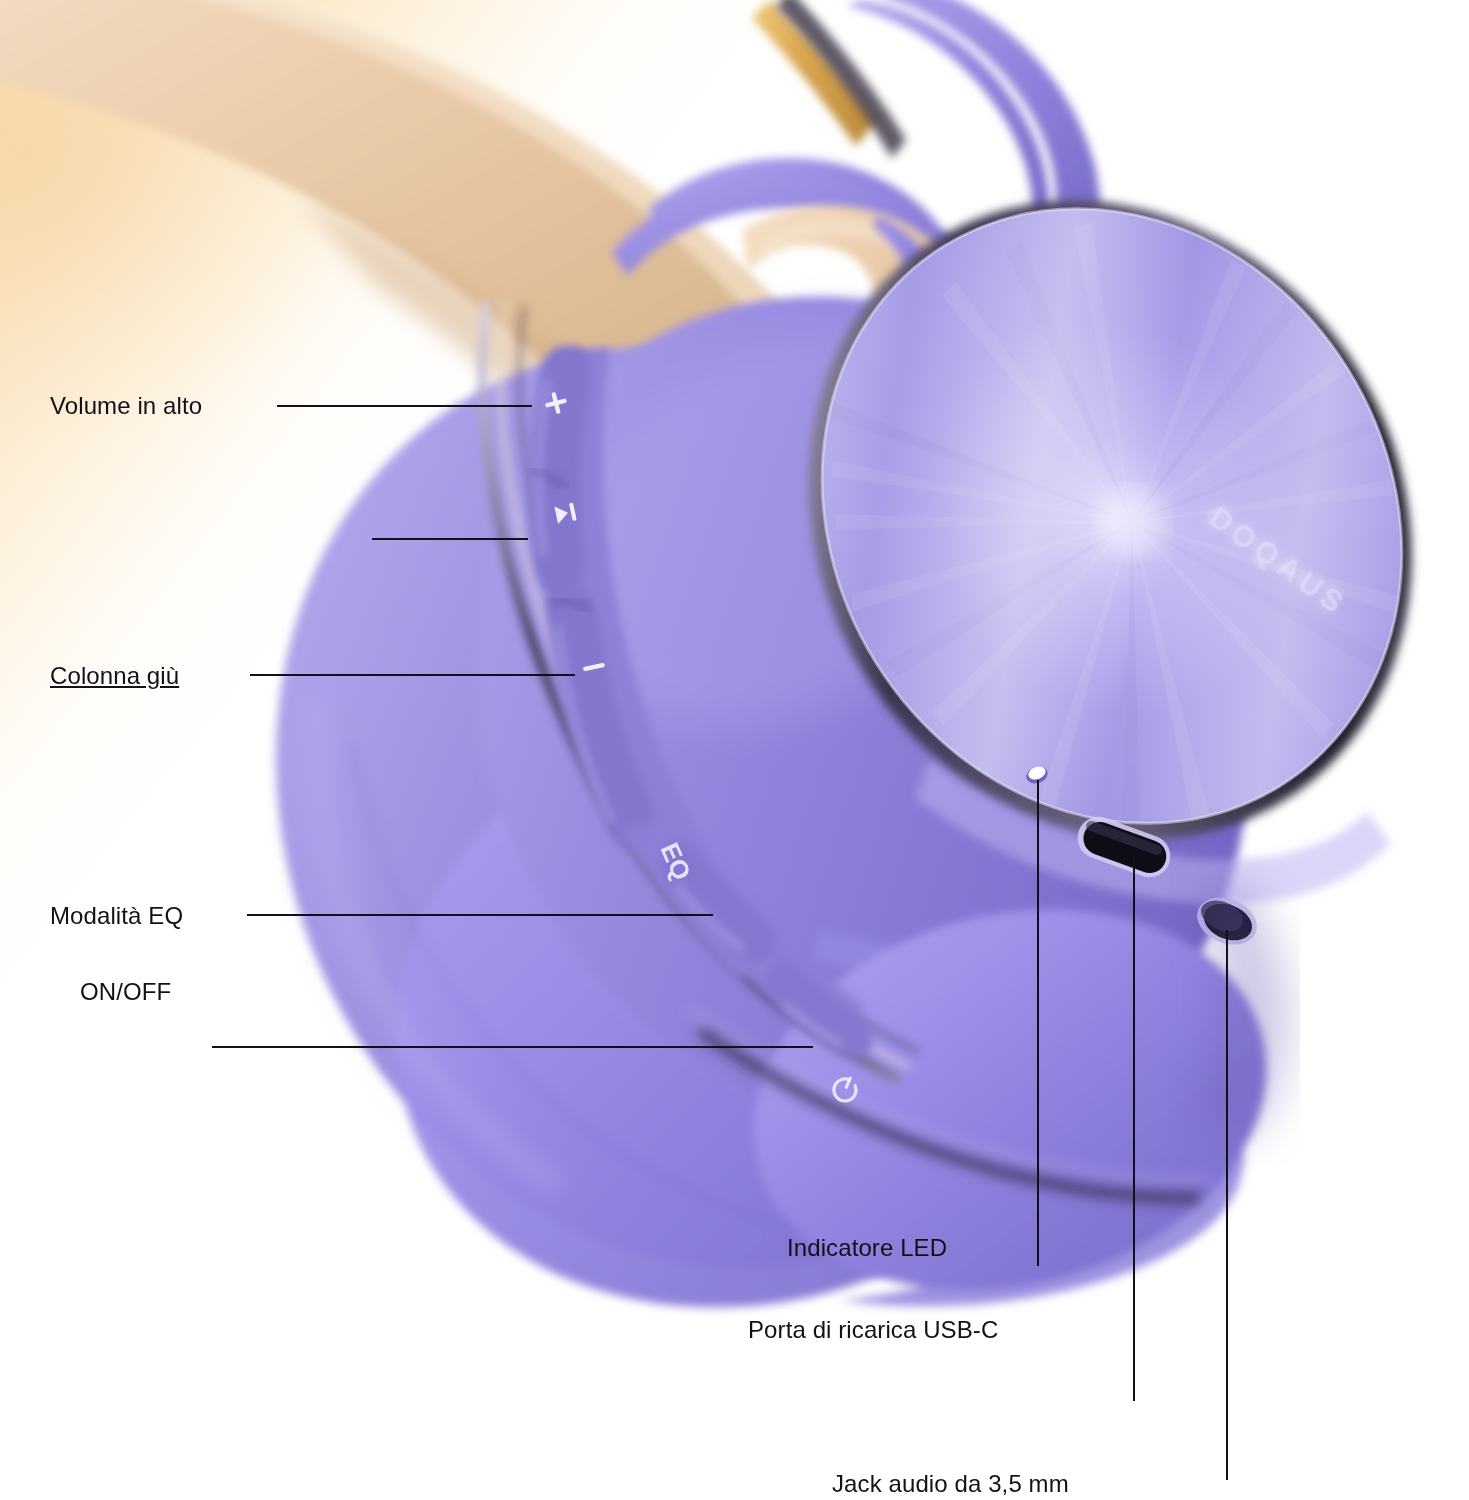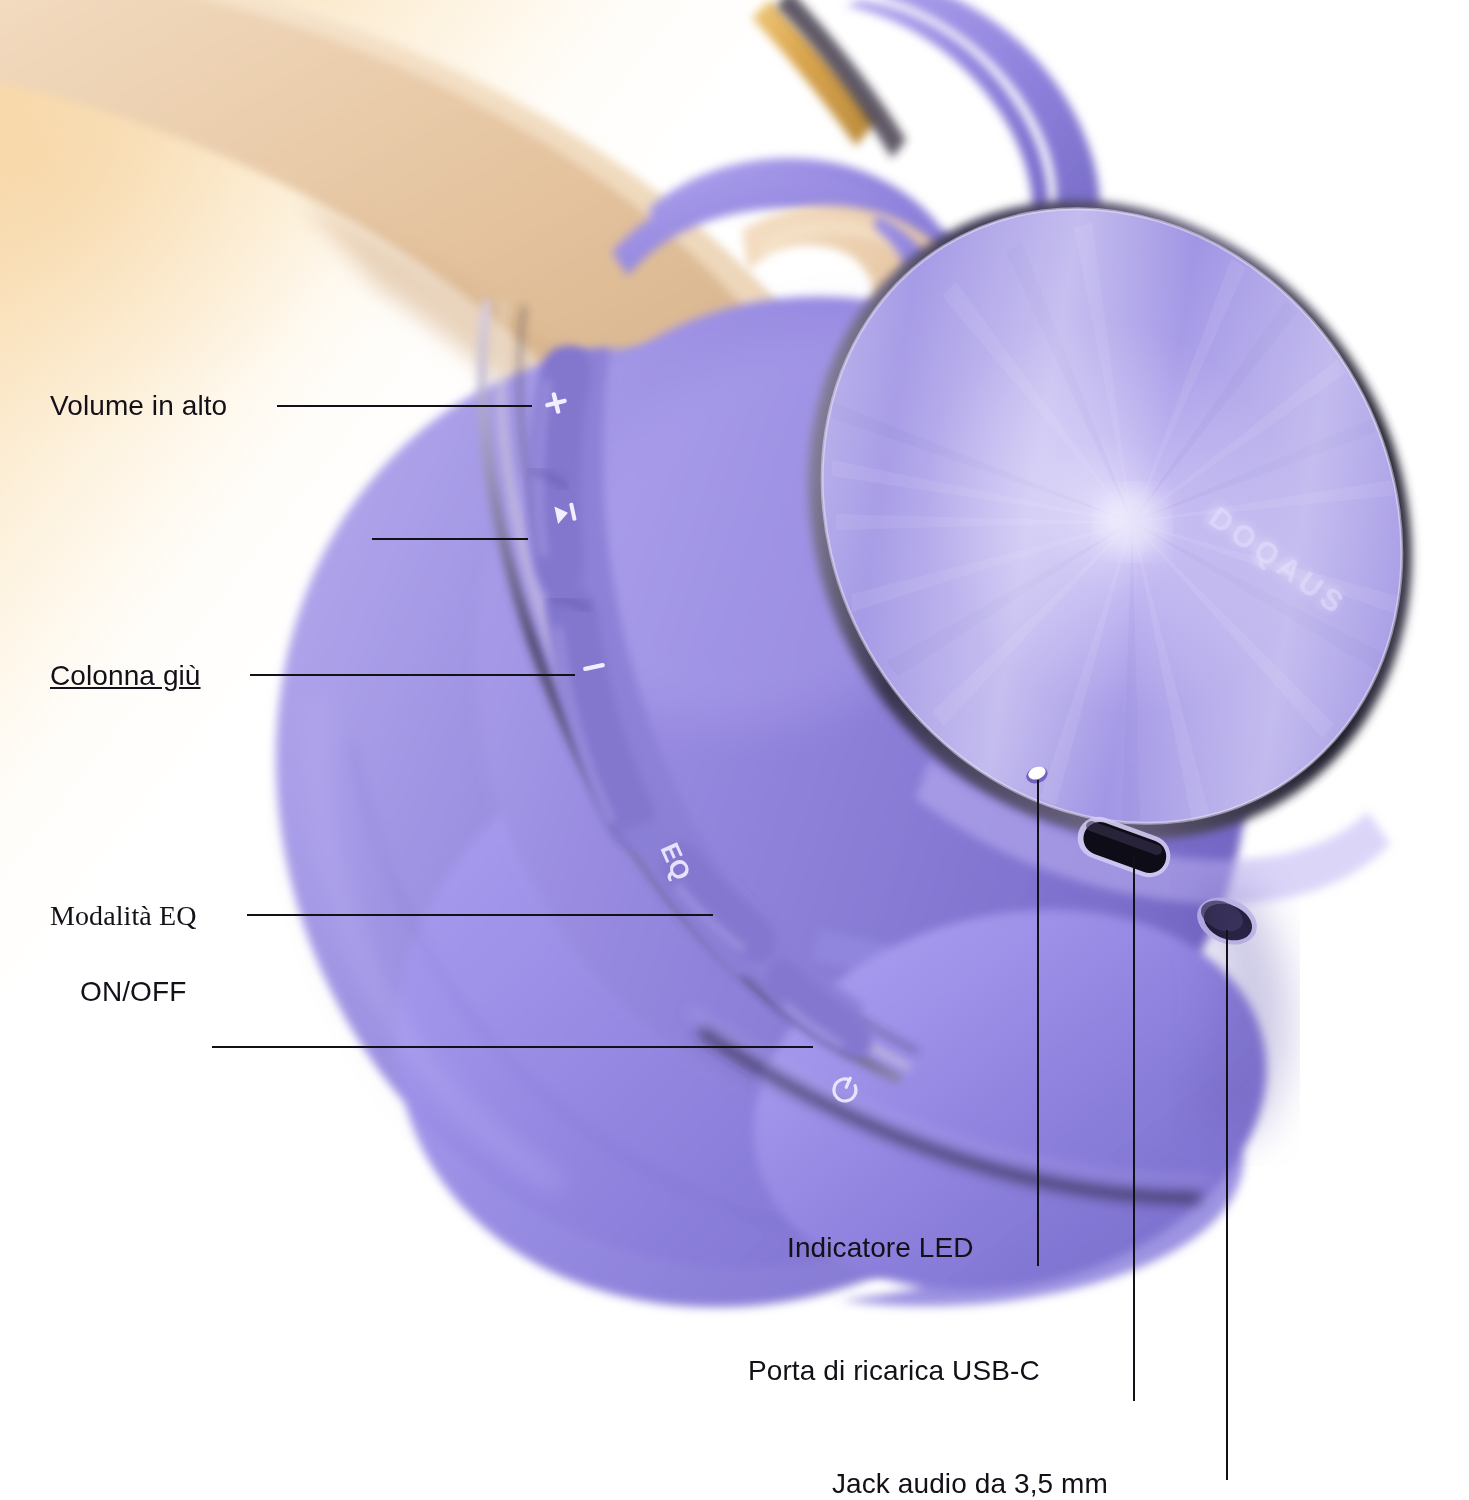--- a/index.html
+++ b/index.html
@@ -33,21 +33,21 @@
   }
 
   
   #art{position:absolute;left:0;top:0;width:1469px;height:1500px;}
 
   
   .lbl{
     position:absolute;
     color:#141018;
     font-family:"Liberation Sans",sans-serif;
-    font-size:28px;
+    font-size:24px;
     line-height:39px;
     letter-spacing:0.1px;
     white-space:pre;
     z-index:40;
   }
   .lbl.multi{white-space:pre-line;}
 
   
   .leader{
     position:absolute;
@@ -491,23 +491,23 @@
 
   <div class="leader v" style="left:1037px;top:780px;height:486px;"></div>
   <div class="leader v" style="left:1133px;top:855px;height:546px;"></div>
   <div class="leader v" style="left:1226px;top:930px;height:550px;"></div>
 
   <div class="lbl" style="left:50px;top:386px;">Volume in alto</div>
 
 
   <div class="lbl" style="left:50px;top:656px;text-decoration:underline;">Colonna giù</div>
 
-  <div class="lbl" style="left:50px;top:896px;font-family:Liberation Serif, serif;">Modalità EQ</div>
+  <div class="lbl" style="left:50px;top:896px;">Modalità EQ</div>
 
   <div class="lbl" style="left:80px;top:972px;">ON/OFF</div>
 
   <div class="lbl" style="left:780px;top:1228px;margin-left:7px;">Indicatore LED</div>
 
-  <div class="lbl" style="left:748px;top:1351px;">Porta di ricarica USB-C</div>
+  <div class="lbl" style="left:748px;top:1310px;">Porta di ricarica USB-C</div>
 
   <div class="lbl" style="left:832px;top:1464px;">Jack audio da 3,5 mm</div>
 
 </div>
 
 </body></html>

